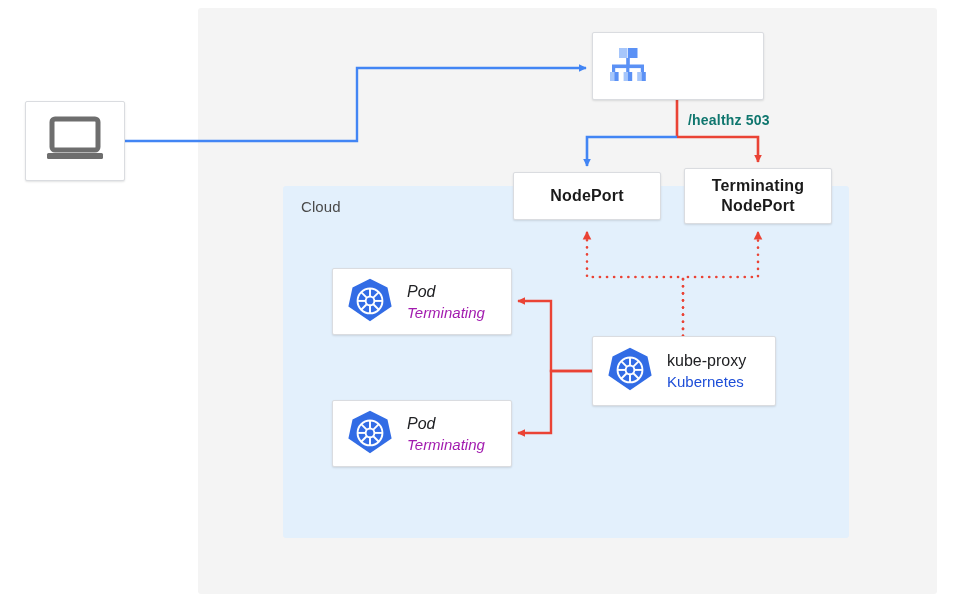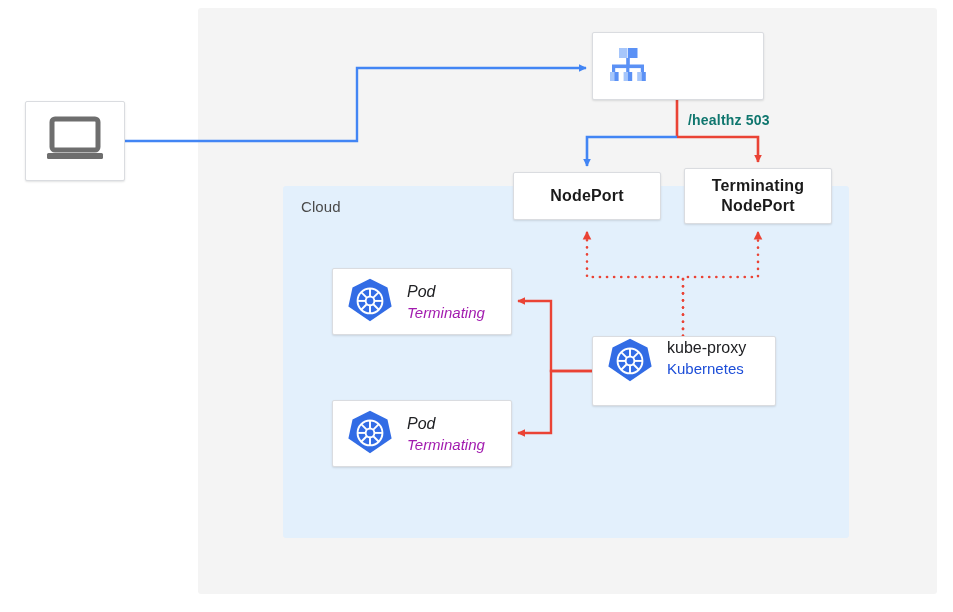--- a/index.html
+++ b/index.html
@@ -114,21 +114,21 @@
   .pod-sub {
     font-size: 15px;
     color: #a21caf;
     line-height: 21px;
   }
 
   
   .kp-card {
     left: 592px; top: 336px;
     width: 184px; height: 70px;
-    display: flex; 
+    display: flex; align-items: center;
     padding-left: 14px;
   }
   .kp-text { margin-left: 14px; }
   .kp-title {
     font-size: 16px;
     color: #202124;
     line-height: 21px;
   }
   .kp-sub {
     font-size: 15px;

